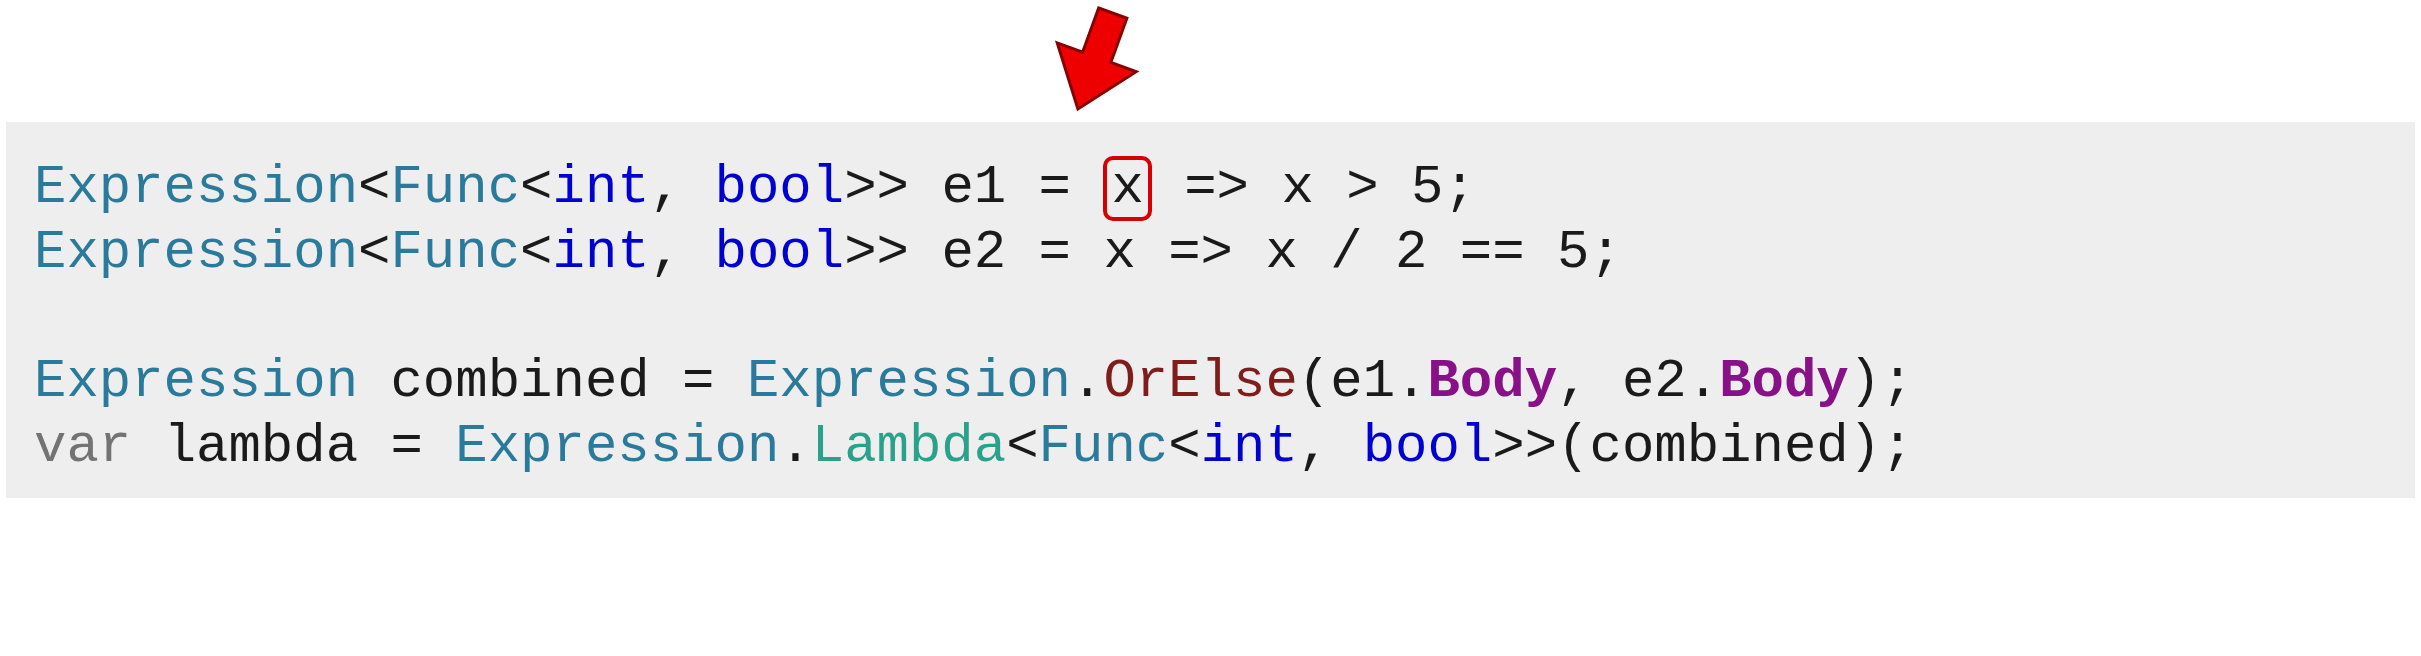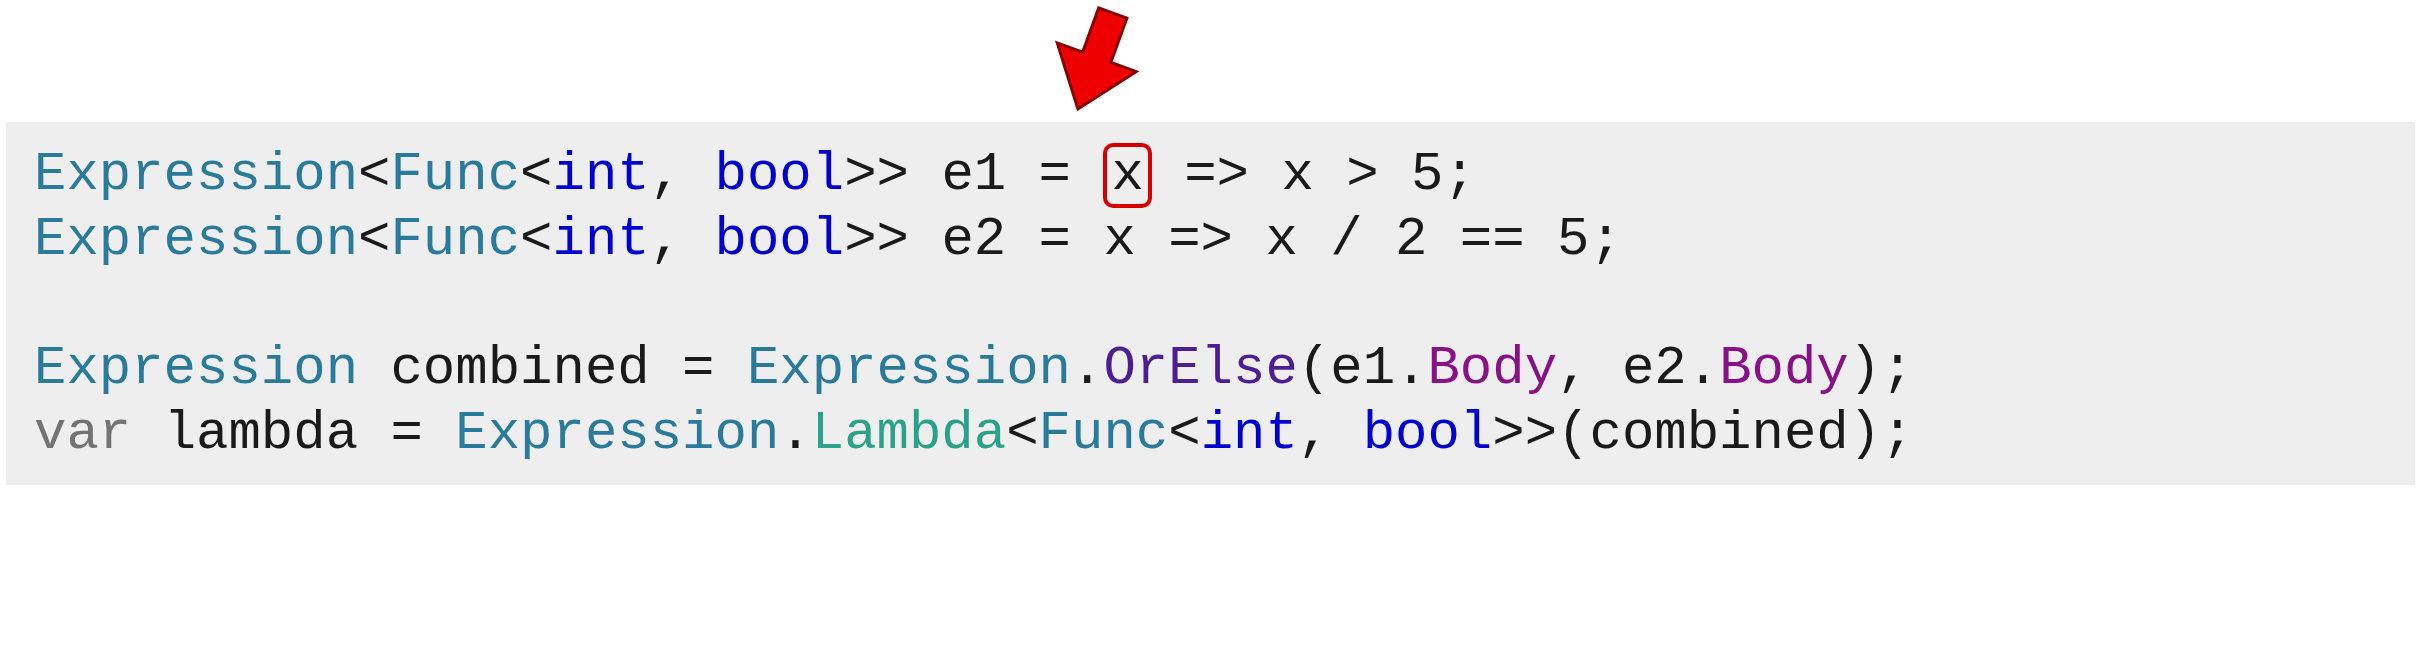--- a/index.html
+++ b/index.html
@@ -20,39 +20,39 @@
       left: 1035px;
       top: 2px;
       z-index: 10;
     }
     .code-block {
       position: absolute;
       top: 122px;
       left: 6px;
       right: 6px;
       background: #eeeeee;
-      padding: 21px 28px 18px 28px;
+      padding: 34px 28px 18px 28px;
       font-size: 54px;
       line-height: 1.2;
       white-space: pre;
       font-family: Consolas, 'Courier New', monospace;
     }
     .code-line {
       display: block;
     }
     .blank-line {
       display: block;
       height: 1.2em;
     }
     .c-type { color: #2a7b9b; }
     .c-keyword { color: #0000d0; }
     .c-text { color: #1a1a1a; }
-    .c-method { color: #4c1d95; }
+    .c-method { color: #7f1d1d; }
     .c-method-lambda { color: #2aa18b; }
-    .c-prop { color: #881188; }
+    .c-prop { color: #881188; font-weight: bold; }
     .c-var { color: #737373; }
     .c-num { color: #1a1a1a; }
     .highlight-box {
       border: 4px solid #d60000;
       border-radius: 10px;
       padding: 0 4px;
       display: inline-block;
       line-height: 1.05;
     }
   </style>

